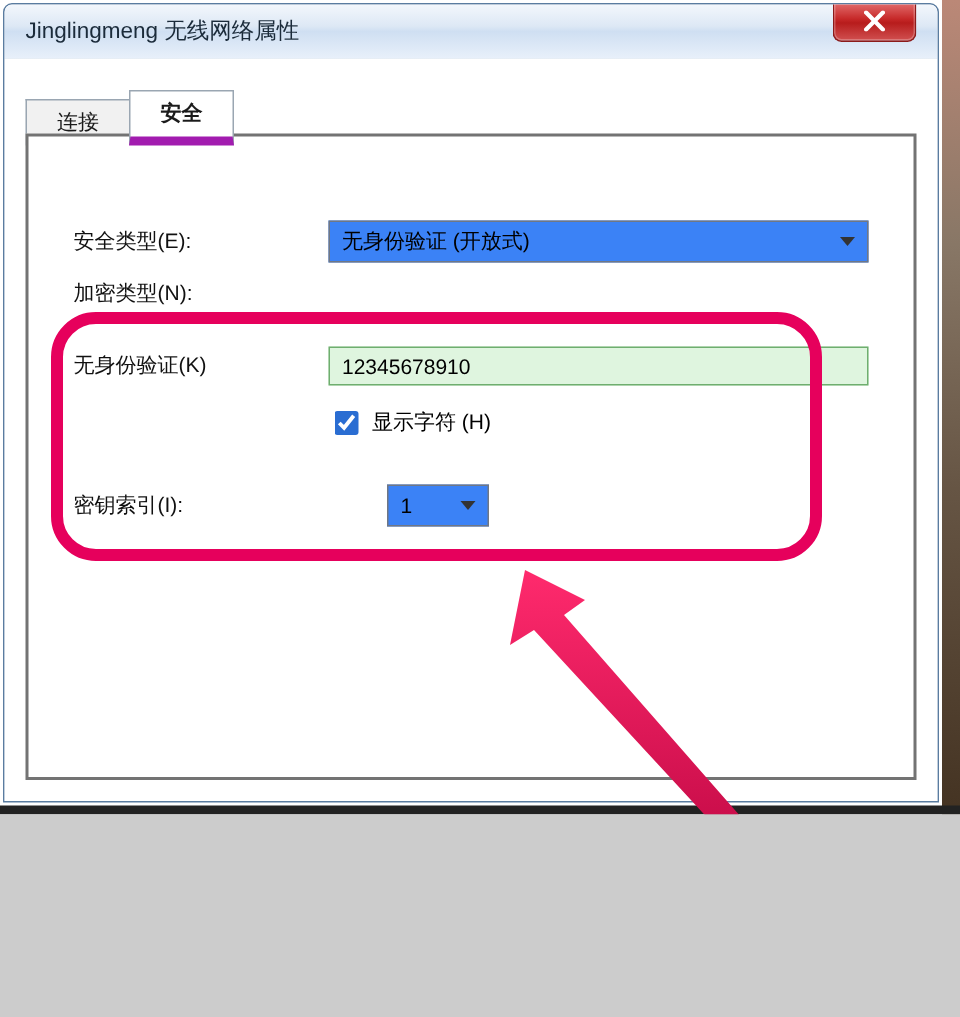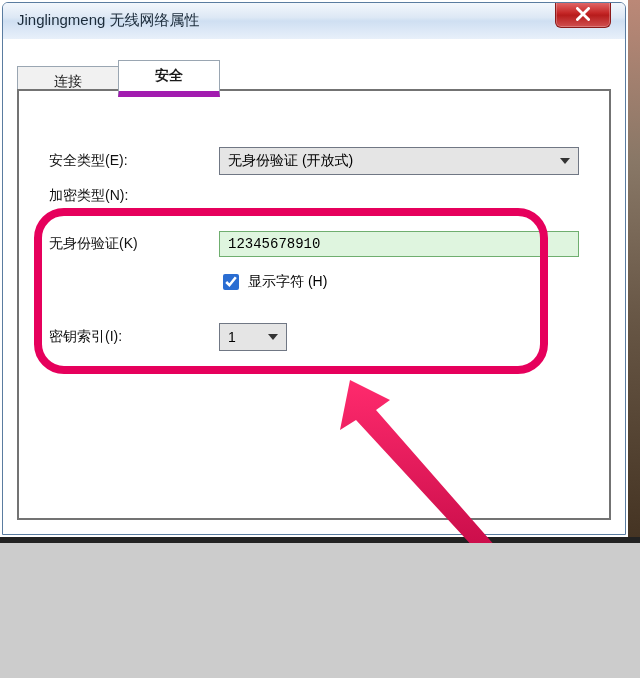--- a/index.html
+++ b/index.html
@@ -16,36 +16,36 @@
   .title-text{position:absolute;left:14px;top:8px;color:#1b2b3a;font-size:15px;}
   .close-btn{position:absolute;right:14px;top:-2px;width:54px;height:26px;
     background:linear-gradient(#e57373,#c62828 45%,#b71c1c 55%,#d05050);
     border:1px solid #8b1a1a;border-top:none;border-radius:0 0 6px 6px;
     box-shadow:inset 0 0 0 1px rgba(255,255,255,.25);
     display:flex;align-items:center;justify-content:center;cursor:pointer;}
   .close-btn svg{width:14px;height:14px;}
   .client{position:absolute;left:0;right:0;top:36px;bottom:0;background:#fff;}
   
   .tabstrip{position:absolute;left:14px;top:20px;display:flex;align-items:flex-end;}
-  .tab{padding:6px 36px;border:1px solid #9aa6b2;background:#f1f1f1;color:#1b1b1b;
+  .tab{padding:6px 20px;border:1px solid #9aa6b2;background:#f1f1f1;color:#1b1b1b;
     border-bottom:none;margin-right:-1px;position:relative;top:1px;cursor:pointer;}
   .tab.active{background:#fff;border-bottom:6px solid #a21caf;z-index:2;font-weight:bold;}
   .tab-panel{position:absolute;left:14px;right:14px;top:50px;bottom:14px;
     border:2px solid #737373;background:#fff;}
   
   .row{position:absolute;left:30px;right:30px;display:flex;align-items:center;}
   .lbl{width:170px;color:#111;}
   .combo{flex:1;display:flex;align-items:center;height:26px;
-    border:1px solid #707784;background:#e5e5e5;position:relative;padding:0 8px;cursor:pointer;}
+    border:1px solid #707784;background:#3b82f6;position:relative;padding:0 8px;cursor:pointer;}
   .combo::after{content:"";position:absolute;right:8px;top:50%;width:0;height:0;
     border-left:5px solid transparent;border-right:5px solid transparent;
     border-top:6px solid #333;transform:translateY(-50%);}
   .combo.narrow{flex:none;width:50px;}
   .textinput{flex:1;height:26px;border:1px solid #6fae6f;background:#dff5df;
-    padding:0 8px;box-sizing:border-box;font-family:Liberation Mono, monospace;font-size:14px;}
+    padding:0 8px;box-sizing:border-box;font-family:Liberation Sans, sans-serif;font-size:14px;}
   .check{display:flex;align-items:center;gap:6px;cursor:pointer;}
   .check input{width:16px;height:16px;accent-color:#2a6dd2;}
   
   .hl{position:absolute;border:8px solid #e6005c;border-radius:30px;pointer-events:none;}
   .arrow-svg{position:absolute;pointer-events:none;}
 </style>
 </head>
 <body>
 
 <div class="frame">
@@ -86,21 +86,21 @@
           <input class="textinput" value="12345678910" style="">
         </div>
 
         <div class="row" style="top:180px;padding-left:170px;box-sizing:border-box;">
           <label class="check">
             <input type="checkbox" checked="" style="">
             <span>显示字符 (H)</span>
           </label>
         </div>
 
-        <div class="row" style="top:232px;">
+        <div class="row" style="top:232px;gap:39px;">
           <div class="lbl">密钥索引(I):</div>
           <div class="combo narrow">
             <span>1</span>
           </div>
         </div>
 
       </div>
     </div>
   </div>
 

